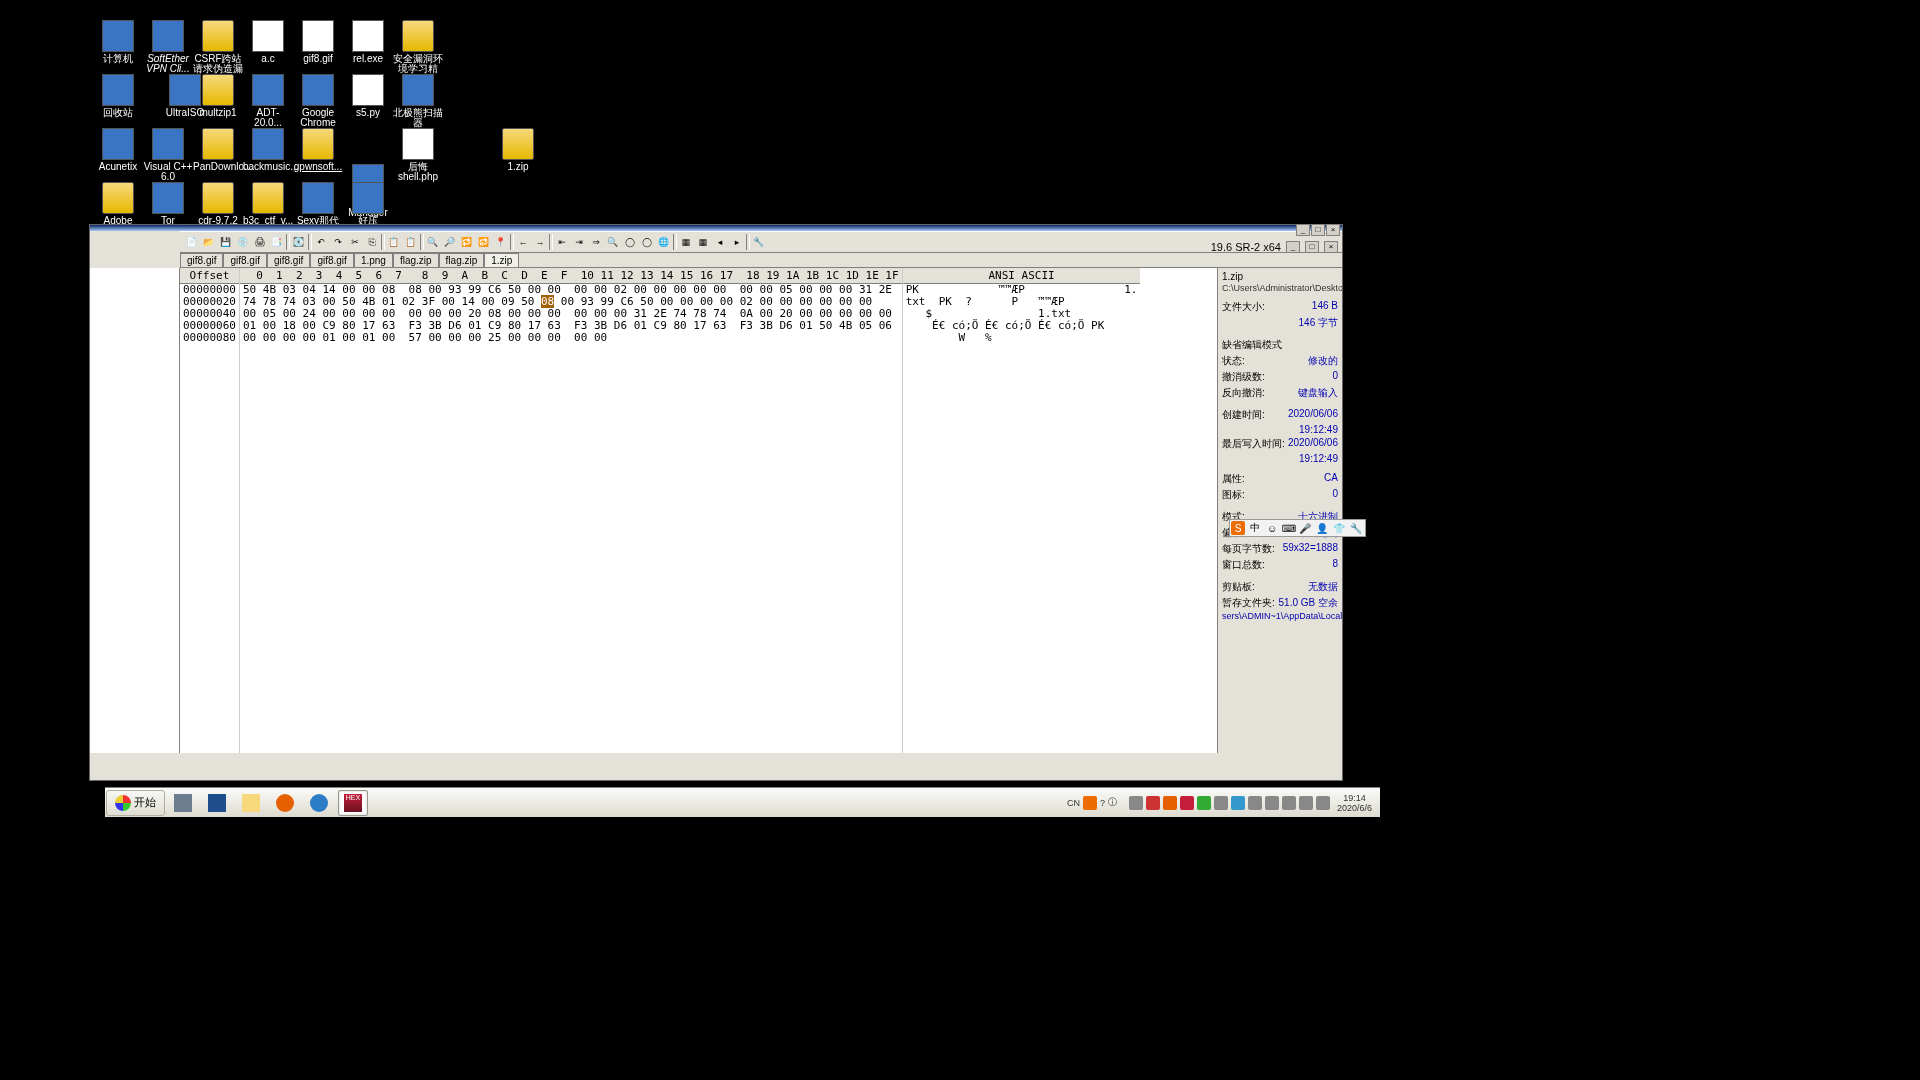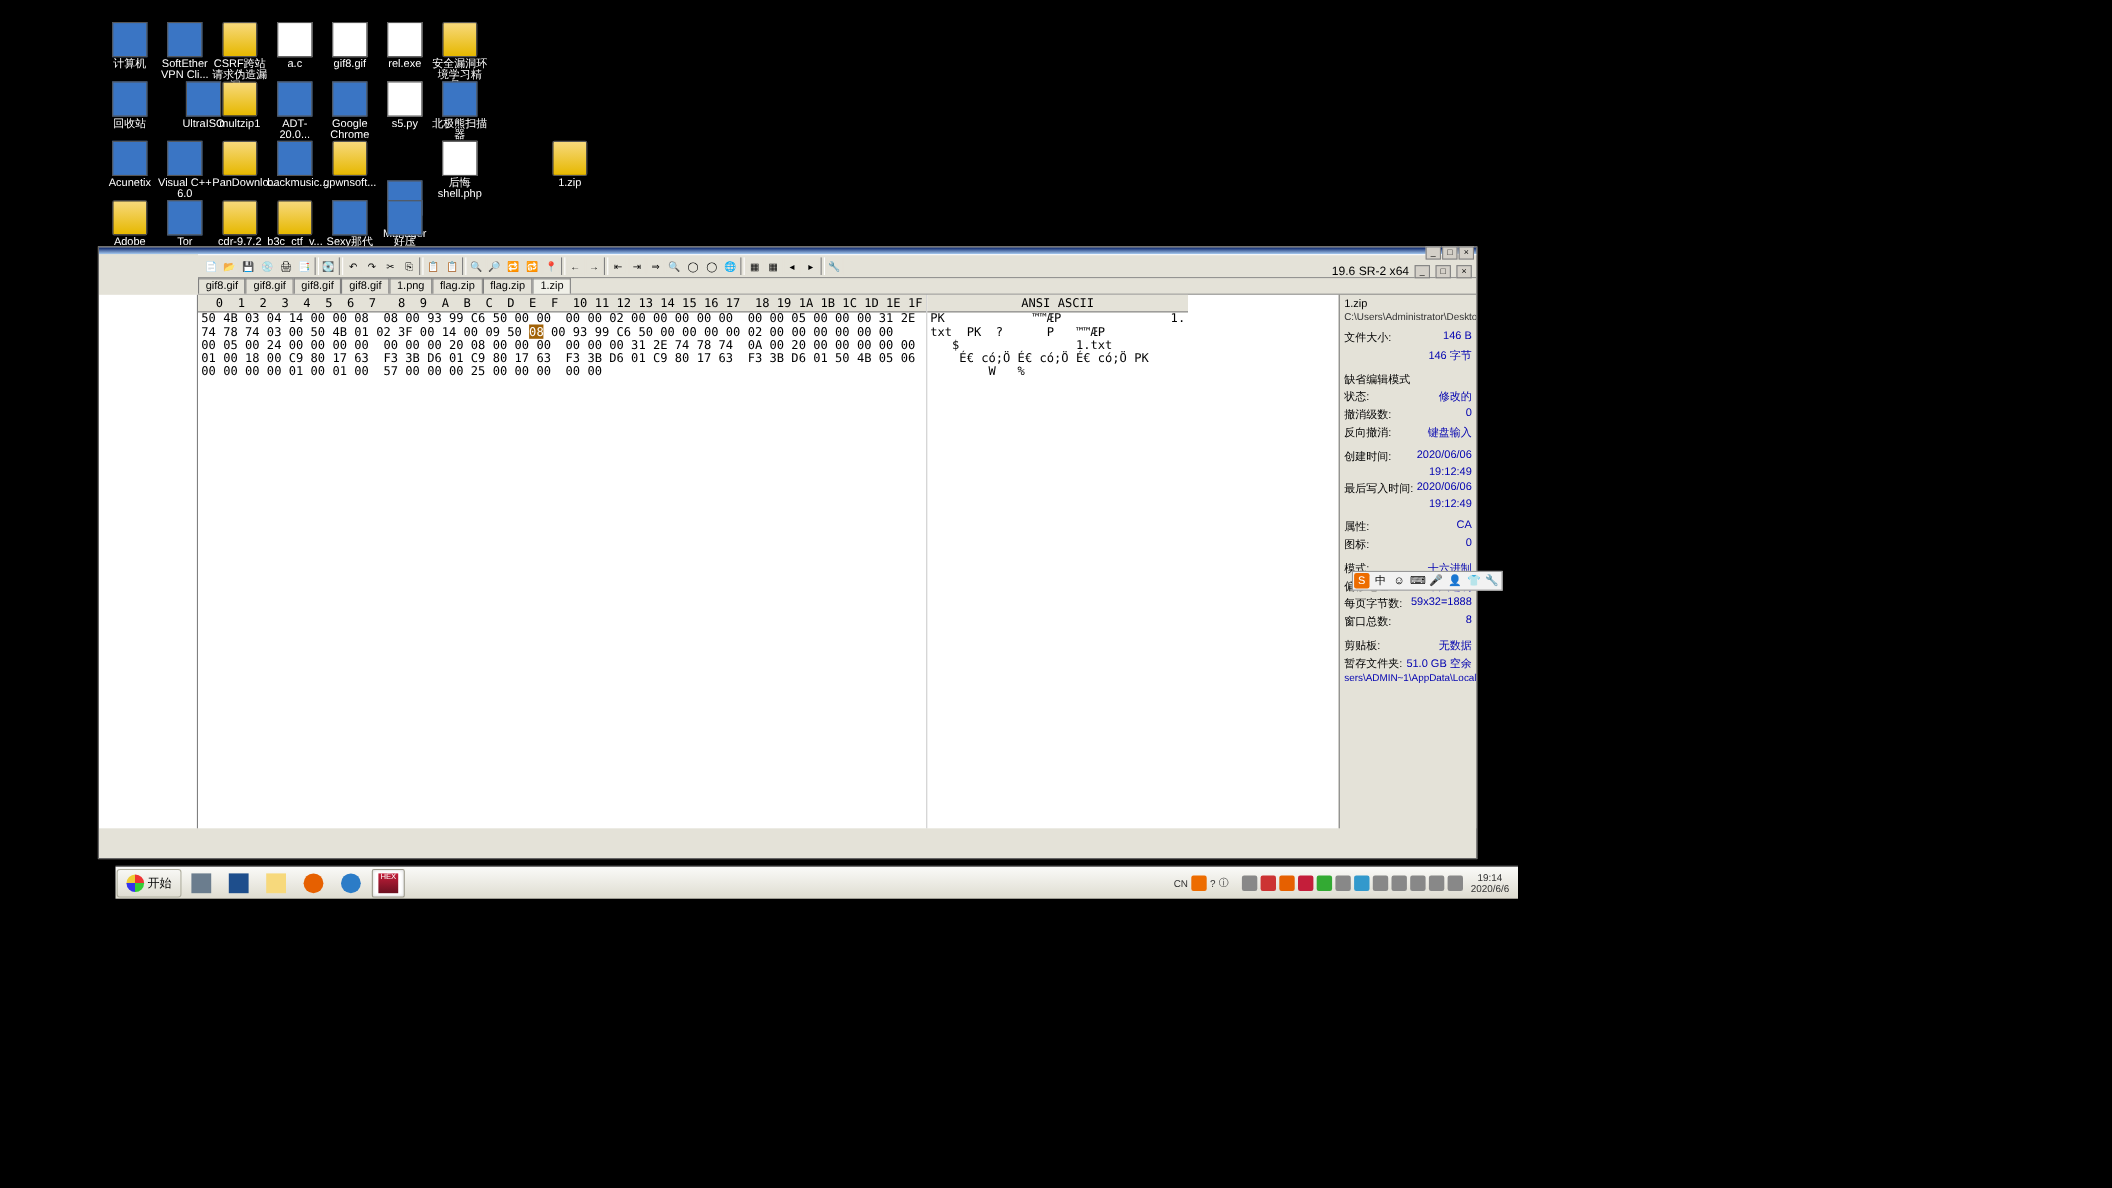--- a/index.html
+++ b/index.html
@@ -68,21 +68,21 @@
 <body>
 
 <div class="screen">
 
   <div class="desktop">
     <div class="icon-grid" id="iconGrid" style="position: relative; width: 520px; height: 210px;">
         <div class="dicon" style="position: absolute; left: 0px; top: 0px;">
           <div class="dicon-img "></div>
           <div class="dicon-label">计算机</div>
         </div>
-        <div class="dicon" style="position: absolute; left: 50px; top: 0px;">
+        <div class="dicon" style="position: absolute; left: 50px; top: 0px; font-style: italic;">
           <div class="dicon-img "></div>
           <div class="dicon-label">SoftEther VPN Cli...</div>
         </div>
         <div class="dicon" style="position: absolute; left: 100px; top: 0px;">
           <div class="dicon-img folder"></div>
           <div class="dicon-label">CSRF跨站请求伪造漏洞...</div>
         </div>
         <div class="dicon" style="position: absolute; left: 150px; top: 0px;">
           <div class="dicon-img file"></div>
           <div class="dicon-label">a.c</div>
@@ -136,21 +136,21 @@
           <div class="dicon-label">Visual C++ 6.0</div>
         </div>
         <div class="dicon" style="position: absolute; left: 100px; top: 108px;">
           <div class="dicon-img folder"></div>
           <div class="dicon-label">PanDownlo...</div>
         </div>
         <div class="dicon" style="position: absolute; left: 150px; top: 108px;">
           <div class="dicon-img "></div>
           <div class="dicon-label">backmusic...</div>
         </div>
-        <div class="dicon" style="position: absolute; left: 200px; top: 108px;">
+        <div class="dicon" style="position: absolute; left: 200px; top: 108px; text-decoration: underline;">
           <div class="dicon-img folder"></div>
           <div class="dicon-label">gpwnsoft...</div>
         </div>
         <div class="dicon" style="position: absolute; left: 250px; top: 108px; margin-top: 36px;">
           <div class="dicon-img "></div>
           <div class="dicon-label">SDK Manager</div>
         </div>
         <div class="dicon" style="position: absolute; left: 300px; top: 108px;">
           <div class="dicon-img file"></div>
           <div class="dicon-label">后悔shell.php</div>
@@ -248,20 +248,28 @@
         <div class="tab">gif8.gif</div>
         <div class="tab">gif8.gif</div>
         <div class="tab">1.png</div>
         <div class="tab">flag.zip</div>
         <div class="tab">flag.zip</div>
         <div class="tab active">1.zip</div>
       </div>
     <div class="content">
       <div class="dirpanel"></div>
       <div class="hexpanel">
+        <div class="offcol" id="offcol">
+          <div class="hdr">Offset</div>
+        <div class="row">00000000</div>
+            <div class="row">00000020</div>
+            <div class="row">00000040</div>
+            <div class="row">00000060</div>
+            <div class="row">00000080</div>
+          </div>
         <div class="hexcol" id="hexcol">
           <div class="hdr">  0  1  2  3  4  5  6  7   8  9  A  B  C  D  E  F  10 11 12 13 14 15 16 17  18 19 1A 1B 1C 1D 1E 1F</div>
         <div class="row">50 4B 03 04 14 00 00 08  08 00 93 99 C6 50 00 00  00 00 02 00 00 00 00 00  00 00 05 00 00 00 31 2E</div>
             <div class="row">74 78 74 03 00 50 4B 01 02 3F 00 14 00 09 50 <span class="sel">08</span> 00 93 99 C6 50 00 00 00 00 02 00 00 00 00 00 00 </div>
             <div class="row">00 05 00 24 00 00 00 00  00 00 00 20 08 00 00 00  00 00 00 31 2E 74 78 74  0A 00 20 00 00 00 00 00</div>
             <div class="row">01 00 18 00 C9 80 17 63  F3 3B D6 01 C9 80 17 63  F3 3B D6 01 C9 80 17 63  F3 3B D6 01 50 4B 05 06</div>
             <div class="row">00 00 00 00 01 00 01 00  57 00 00 00 25 00 00 00  00 00</div>
           </div>
         <div class="asccol" id="asccol">
           <div class="hdr">    ANSI ASCII    </div>

